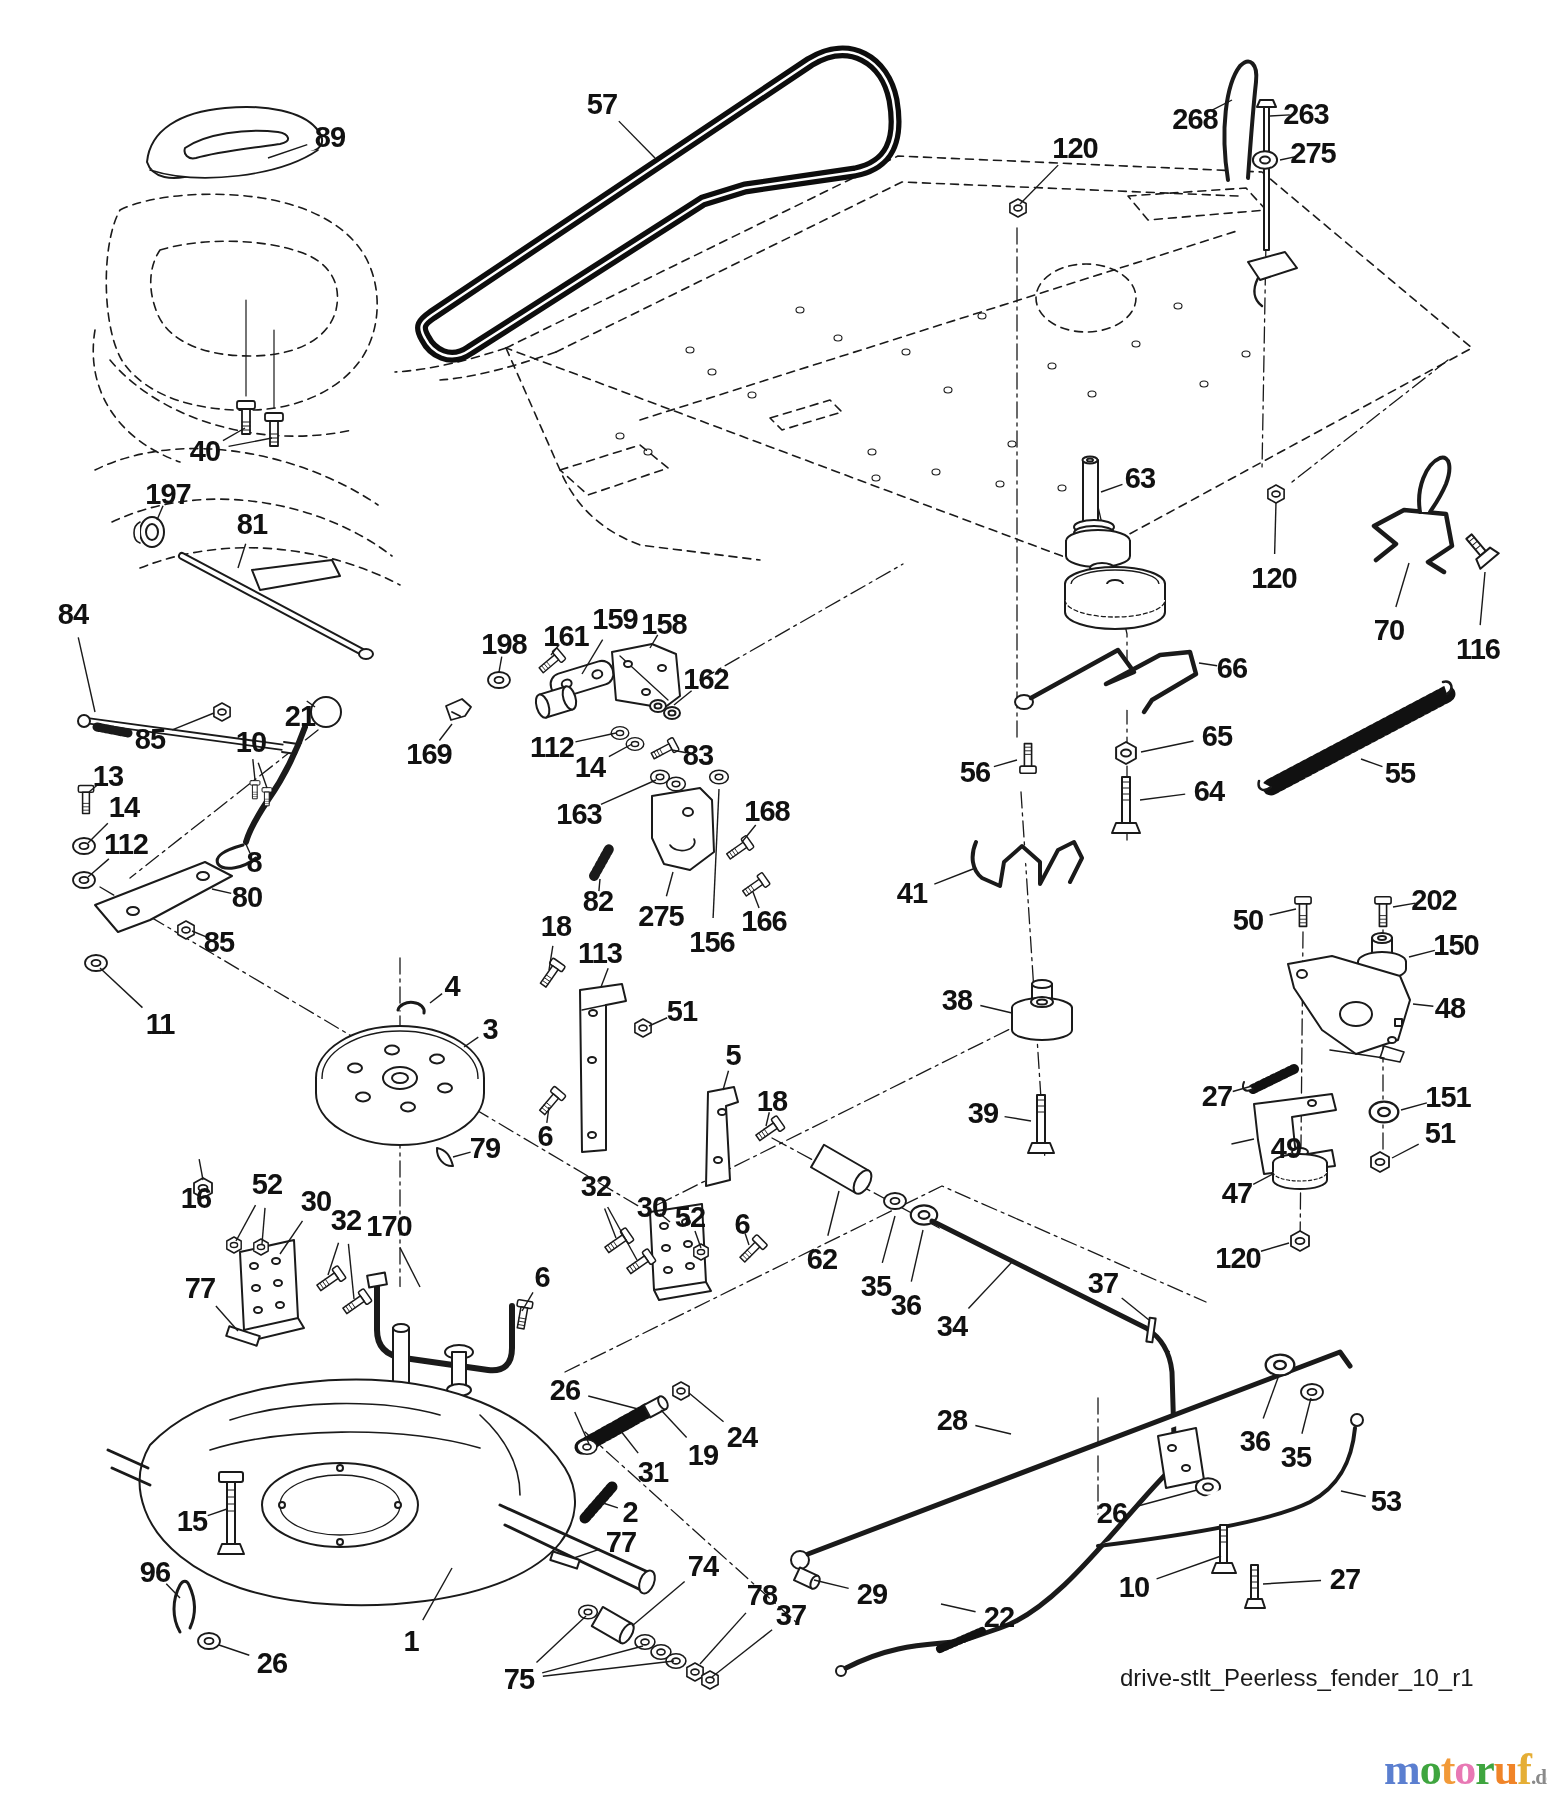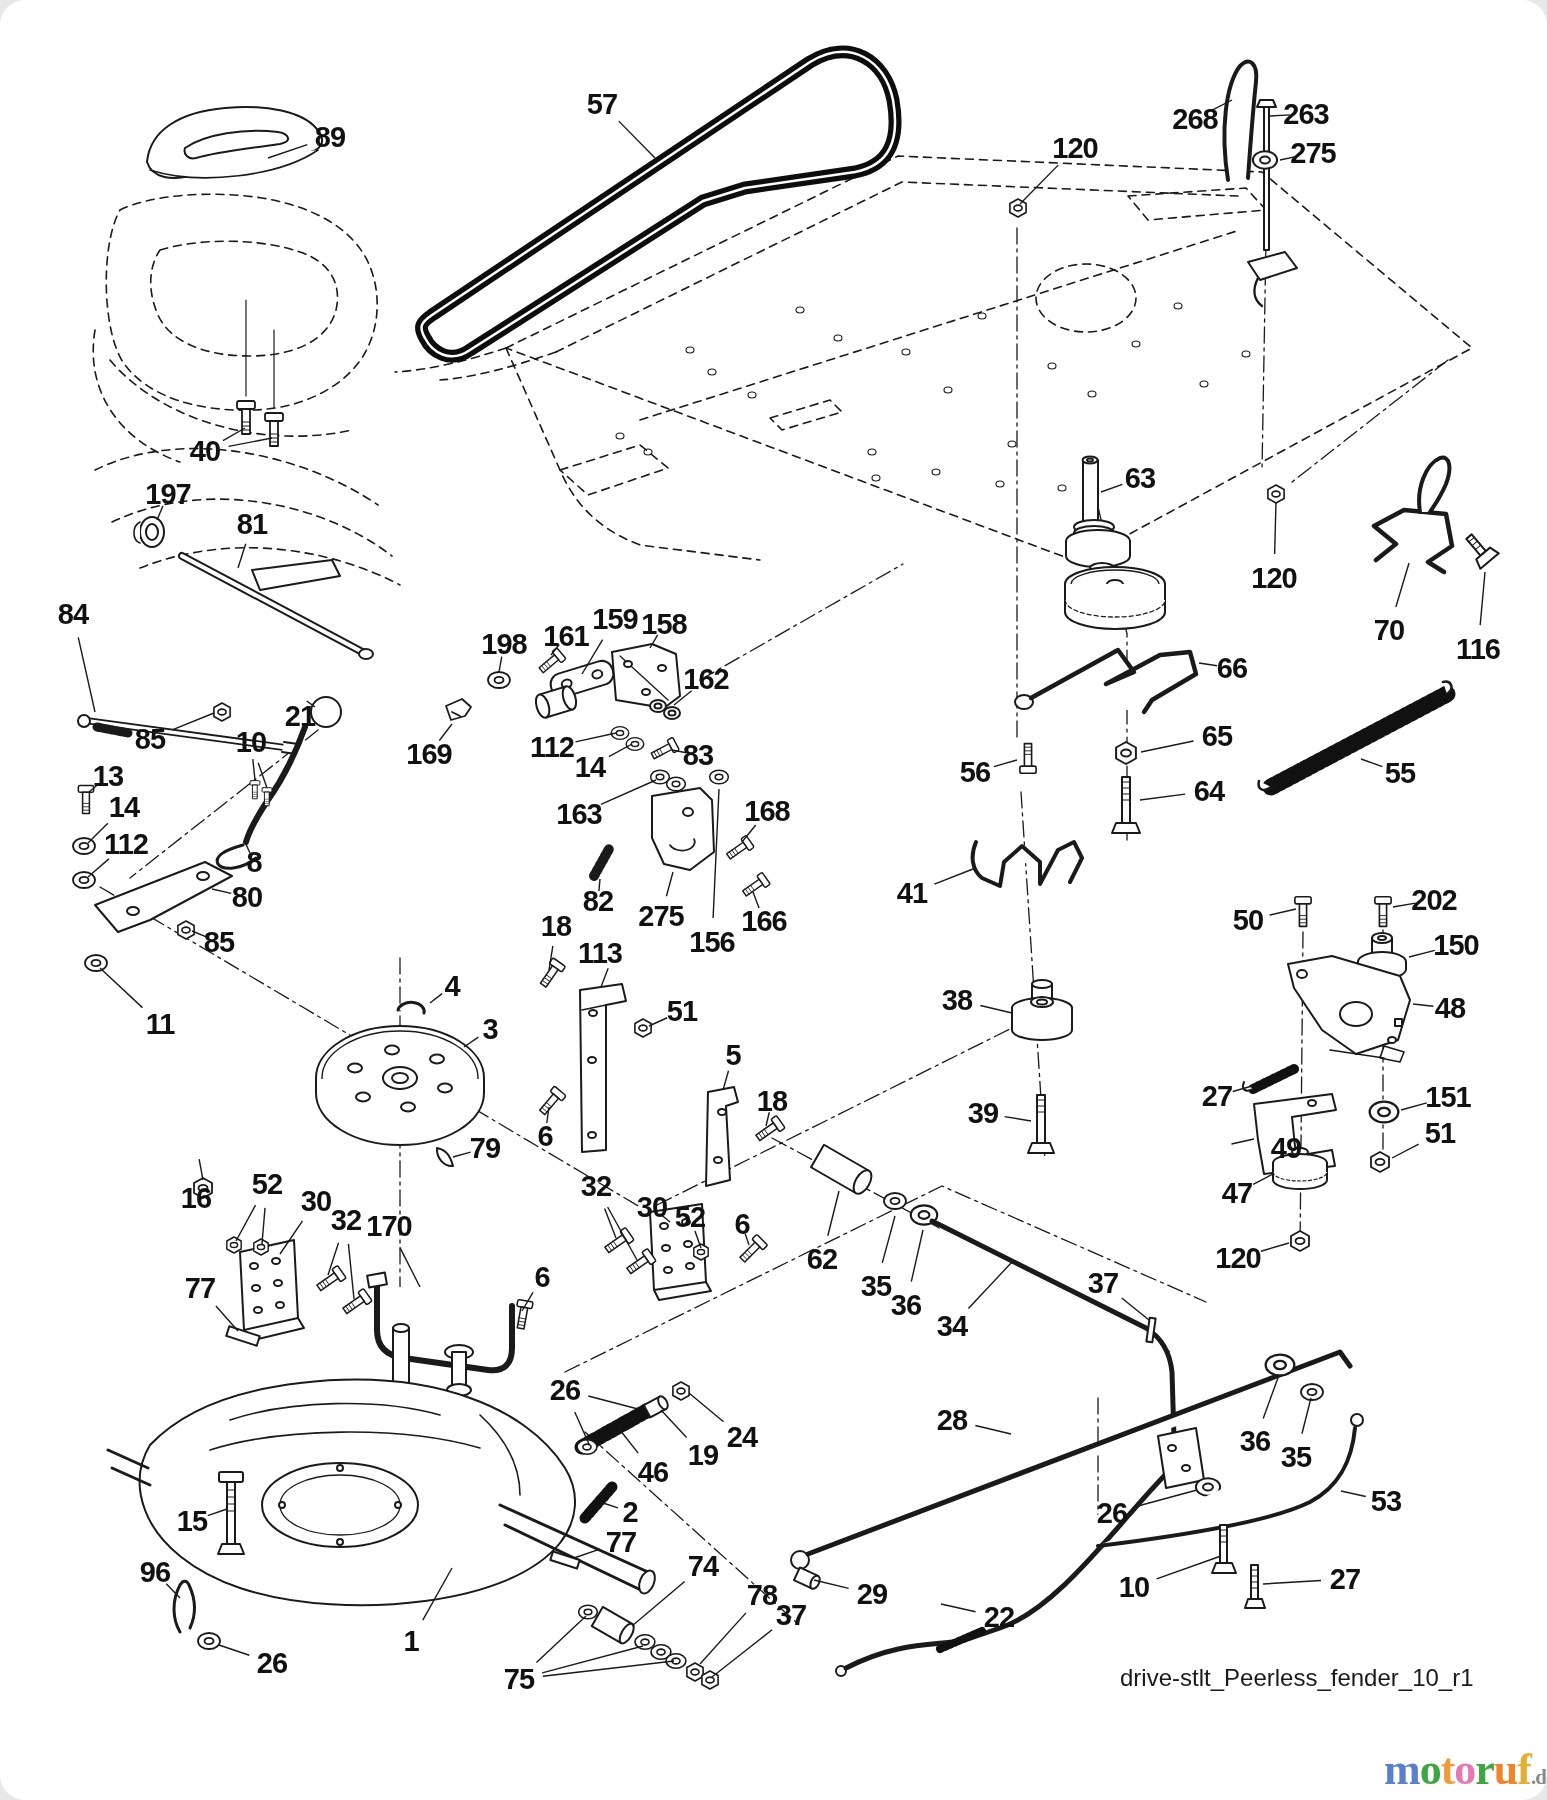--- a/index.html
+++ b/index.html
@@ -1,17 +1,17 @@
 <!DOCTYPE html>
 <html><head>
 <meta charset="utf-8">
 <style>
   html,body{margin:0;padding:0;background:#e8e8e8;}
   .stage{position:relative;width:1547px;height:1800px;background:#fff;margin:0 auto;
-         font-family:"Liberation Sans",sans-serif;overflow:hidden;border-radius:25px;}
+         font-family:"Liberation Sans",sans-serif;overflow:hidden;}
   #art,#leaders{position:absolute;left:0;top:0;width:1547px;height:1800px;}
   #leaders{pointer-events:none;}
   .part-label{position:absolute;transform:translate(-50%,-50%);font-weight:bold;
               font-size:29px;color:#111;letter-spacing:-1px;white-space:nowrap;
               background:rgba(255,255,255,0.0);line-height:1;}
   .footer-code{position:absolute;left:1120px;top:1664px;font-size:24px;color:#1a1a1a;}
   .logo{position:absolute;left:1384px;top:1748px;font-family:"Liberation Serif",serif;
         font-weight:bold;font-size:44px;letter-spacing:-1px;line-height:1;}
   .logo .suffix{font-size:21px;}
 </style>
@@ -604,21 +604,21 @@
       <div class="part-label" style="left: 1450px; top: 1008px;">48</div>
       <div class="part-label" style="left: 1217px; top: 1096px;">27</div>
       <div class="part-label" style="left: 1286px; top: 1148px;">49</div>
       <div class="part-label" style="left: 1448px; top: 1097px;">151</div>
       <div class="part-label" style="left: 1440px; top: 1133px;">51</div>
       <div class="part-label" style="left: 1237px; top: 1193px;">47</div>
       <div class="part-label" style="left: 1238px; top: 1258px;">120</div>
       <div class="part-label" style="left: 565px; top: 1390px;">26</div>
       <div class="part-label" style="left: 742px; top: 1437px;">24</div>
       <div class="part-label" style="left: 703px; top: 1455px;">19</div>
-      <div class="part-label" style="left: 653px; top: 1472px;">46</div>
+      <div class="part-label" style="left: 653px; top: 1472px;">31</div>
       <div class="part-label" style="left: 630px; top: 1512px;">2</div>
       <div class="part-label" style="left: 952px; top: 1420px;">28</div>
       <div class="part-label" style="left: 872px; top: 1594px;">29</div>
       <div class="part-label" style="left: 999px; top: 1617px;">22</div>
       <div class="part-label" style="left: 621px; top: 1542px;">77</div>
       <div class="part-label" style="left: 703px; top: 1566px;">74</div>
       <div class="part-label" style="left: 762px; top: 1595px;">78</div>
       <div class="part-label" style="left: 791px; top: 1615px;">37</div>
       <div class="part-label" style="left: 519px; top: 1679px;">75</div>
       <div class="part-label" style="left: 411px; top: 1641px;">1</div>

